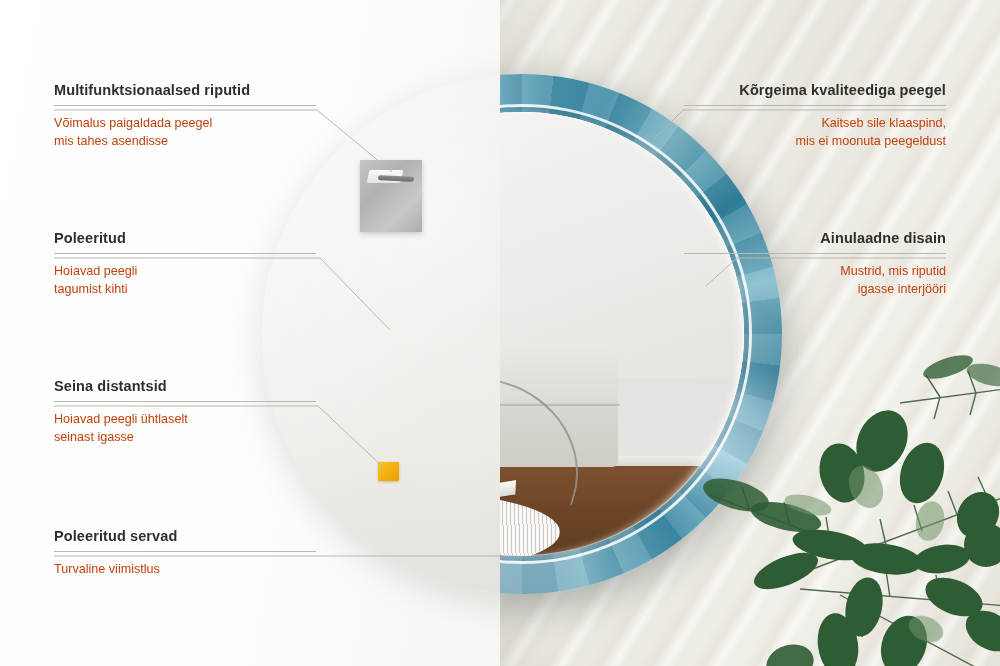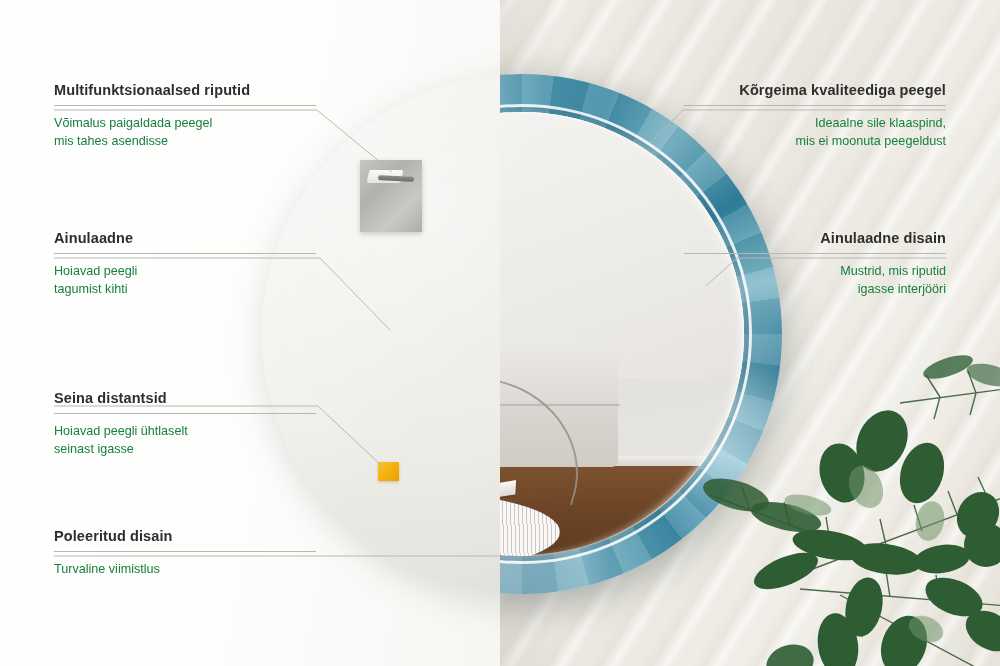--- a/index.html
+++ b/index.html
@@ -163,21 +163,21 @@
   
   .callout { position:absolute; }
   .callout.left { text-align:left; }
   .callout.right { text-align:right; }
   .c-title {
     font-size:14.5px; font-weight:bold; color:#2e2e2e; letter-spacing:0.1px;
     white-space:nowrap;
   }
   .c-rule { height:1px; background:#b9b7b2; margin:7px 0 9px 0; }
   .c-desc {
-    font-size:12.6px; color:#15803d; line-height:1.42; white-space:pre-line;
+    font-size:12.6px; color:#c2410c; line-height:1.42; white-space:pre-line;
   }
 
   
   .leaders { position:absolute; left:0; top:0; width:1000px; height:666px; pointer-events:none; }
 </style>
 </head>
 <body>
 
 <div class="stage">
 
@@ -265,43 +265,43 @@
   </svg>
 
   <div class="callout left" style="left:54px; top:82px; width:262px;">
     <div class="c-title">Multifunktsionaalsed riputid</div>
     <div class="c-rule"></div>
     <div class="c-desc">Võimalus paigaldada peegel
 mis tahes asendisse</div>
   </div>
 
   <div class="callout left" style="left:54px; top:230px; width:262px;">
-    <div class="c-title">Ainulaadne</div>
+    <div class="c-title">Poleeritud</div>
     <div class="c-rule"></div>
     <div class="c-desc">Hoiavad peegli
 tagumist kihti</div>
   </div>
 
-  <div class="callout left" style="left:54px; top:378px; width:262px;margin-top:12px;">
+  <div class="callout left" style="left:54px; top:378px; width:262px;">
     <div class="c-title">Seina distantsid</div>
     <div class="c-rule"></div>
     <div class="c-desc">Hoiavad peegli ühtlaselt
 seinast igasse</div>
   </div>
 
   <div class="callout left" style="left:54px; top:528px; width:262px;">
-    <div class="c-title">Poleeritud disain</div>
+    <div class="c-title">Poleeritud servad</div>
     <div class="c-rule"></div>
     <div class="c-desc">Turvaline viimistlus</div>
   </div>
 
   <div class="callout right" style="left:684px; top:82px; width:262px;">
     <div class="c-title">Kõrgeima kvaliteediga peegel</div>
     <div class="c-rule"></div>
-    <div class="c-desc">Ideaalne sile klaaspind,
+    <div class="c-desc">Kaitseb sile klaaspind,
 mis ei moonuta peegeldust</div>
   </div>
 
   <div class="callout right" style="left:684px; top:230px; width:262px;">
     <div class="c-title">Ainulaadne disain</div>
     <div class="c-rule"></div>
     <div class="c-desc">Mustrid, mis riputid
 igasse interjööri</div>
   </div>
 

